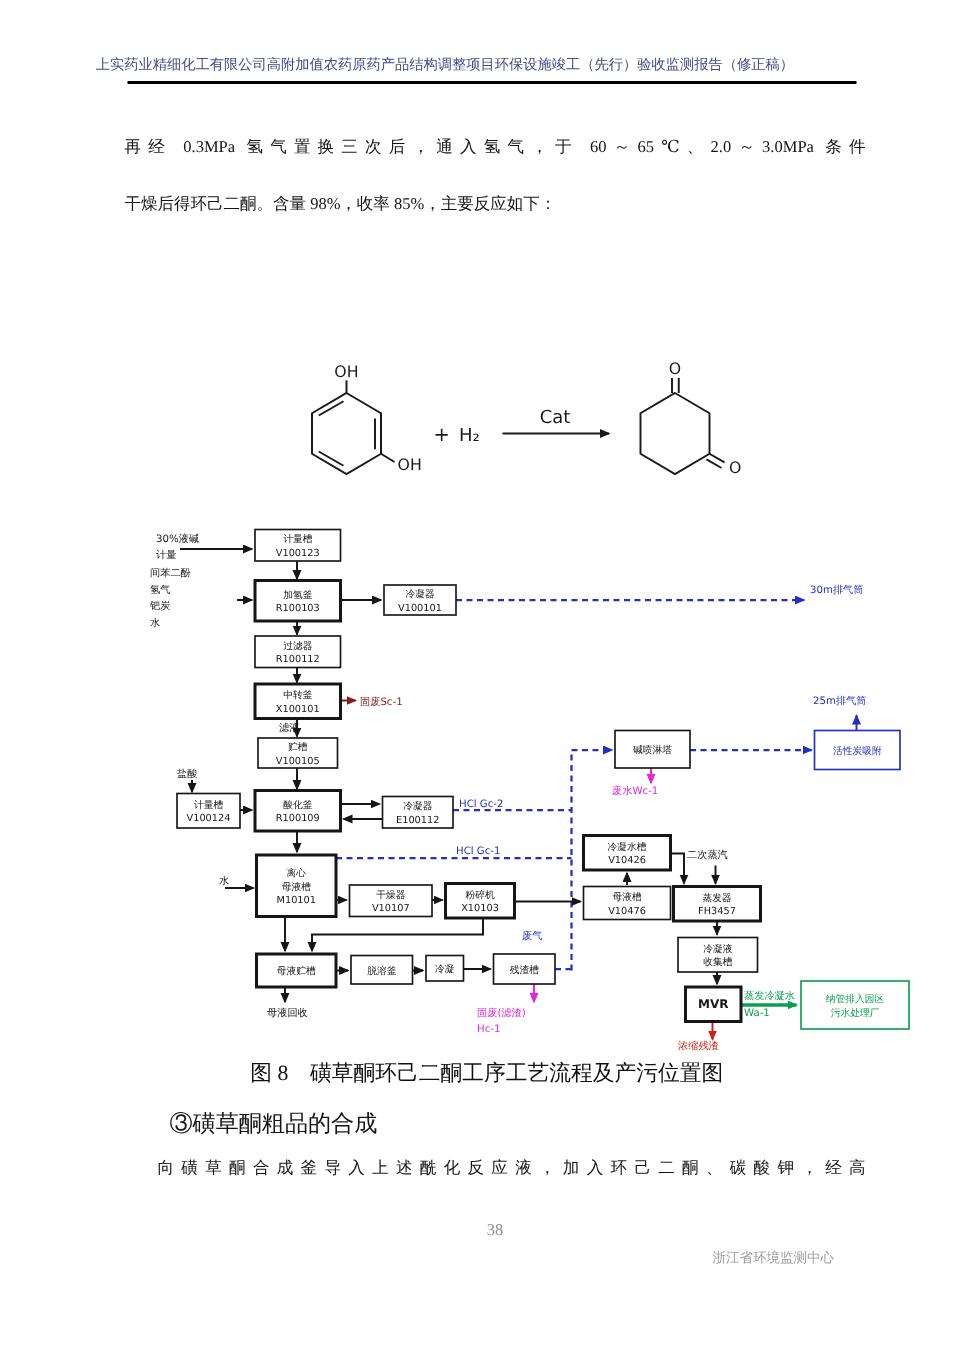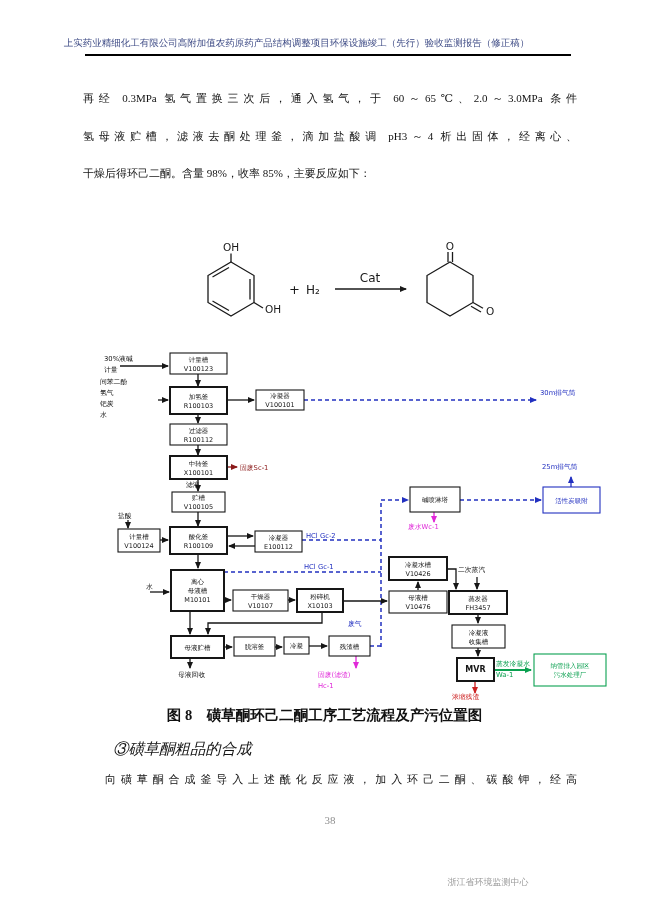--- a/index.html
+++ b/index.html
@@ -10,35 +10,34 @@
   .abs{position:absolute;}
   .doc-header{
     left:0;top:37px;width:593px;text-align:center;
     font-size:9.5px;color:#3f4c86;letter-spacing:0px;white-space:nowrap;
   }
   .header-rule{left:85px;top:54px;width:486px;border-top:2.5px solid #000;}
   .para{left:83px;width:494px;font-size:11px;line-height:37.5px;color:#141414;}
   .para .tline{text-align:justify;text-align-last:justify;word-break:break-all;}
   .para .tline.last{text-align-last:left;}
   .para .tline.indent{text-indent:2em;}
-  .caption{left:0;top:706px;width:649px;text-align:center;font-weight:bold;font-size:14.5px;color:#111;}
-  .sec-head{left:113px;top:739px;font-size:15.4px;color:#141414;font-style:italic;}
+  .caption{left:0;top:706px;width:649px;text-align:center;font-weight:normal;font-size:14.5px;color:#111;}
+  .sec-head{left:113px;top:739px;font-size:15.4px;color:#141414;}
   .footer-page{left:83px;top:814px;width:494px;text-align:center;font-size:11px;color:#8f8f8f;}
-  .footer-org{left:420px;top:832px;width:136px;text-align:center;font-size:9px;color:#9b9b9b;margin-top:44px;}
+  .footer-org{left:420px;top:832px;width:136px;text-align:right;font-size:9px;color:#9b9b9b;}
   svg text{font-family:"DejaVu Sans","Liberation Sans",sans-serif;}
 </style>
 </head>
 <body>
 
 <div class="abs doc-header">上实药业精细化工有限公司高附加值农药原药产品结构调整项目环保设施竣工（先行）验收监测报告（修正稿）</div>
 <div class="abs header-rule"></div>
 
 <div class="abs para" style="top:80px;">
   <div class="tline">再经 0.3MPa 氢气置换三次后，通入氢气，于 60～65℃、2.0～3.0MPa 条件</div>
-  <div class="tline">氢母液贮槽，滤液去酮处理釜，滴加盐酸调 pH3～4 析出固体，经离心、</div>
   <div class="tline last">干燥后得环己二酮。含量 98%，收率 85%，主要反应如下：</div>
 </div>
 
 <svg class="abs" style="left:165px;top:240px;" width="330" height="96" viewBox="0 0 330 96">
   <defs>
     <marker id="ar-chem" markerWidth="8" markerHeight="8" refX="6" refY="3" orient="auto" markerUnits="userSpaceOnUse">
       <path d="M0,0 L7,3 L0,6 z" fill="#1a1a1a"></path>
     </marker>
   </defs>
   <g stroke="#1a1a1a" stroke-width="1.3" fill="none">

